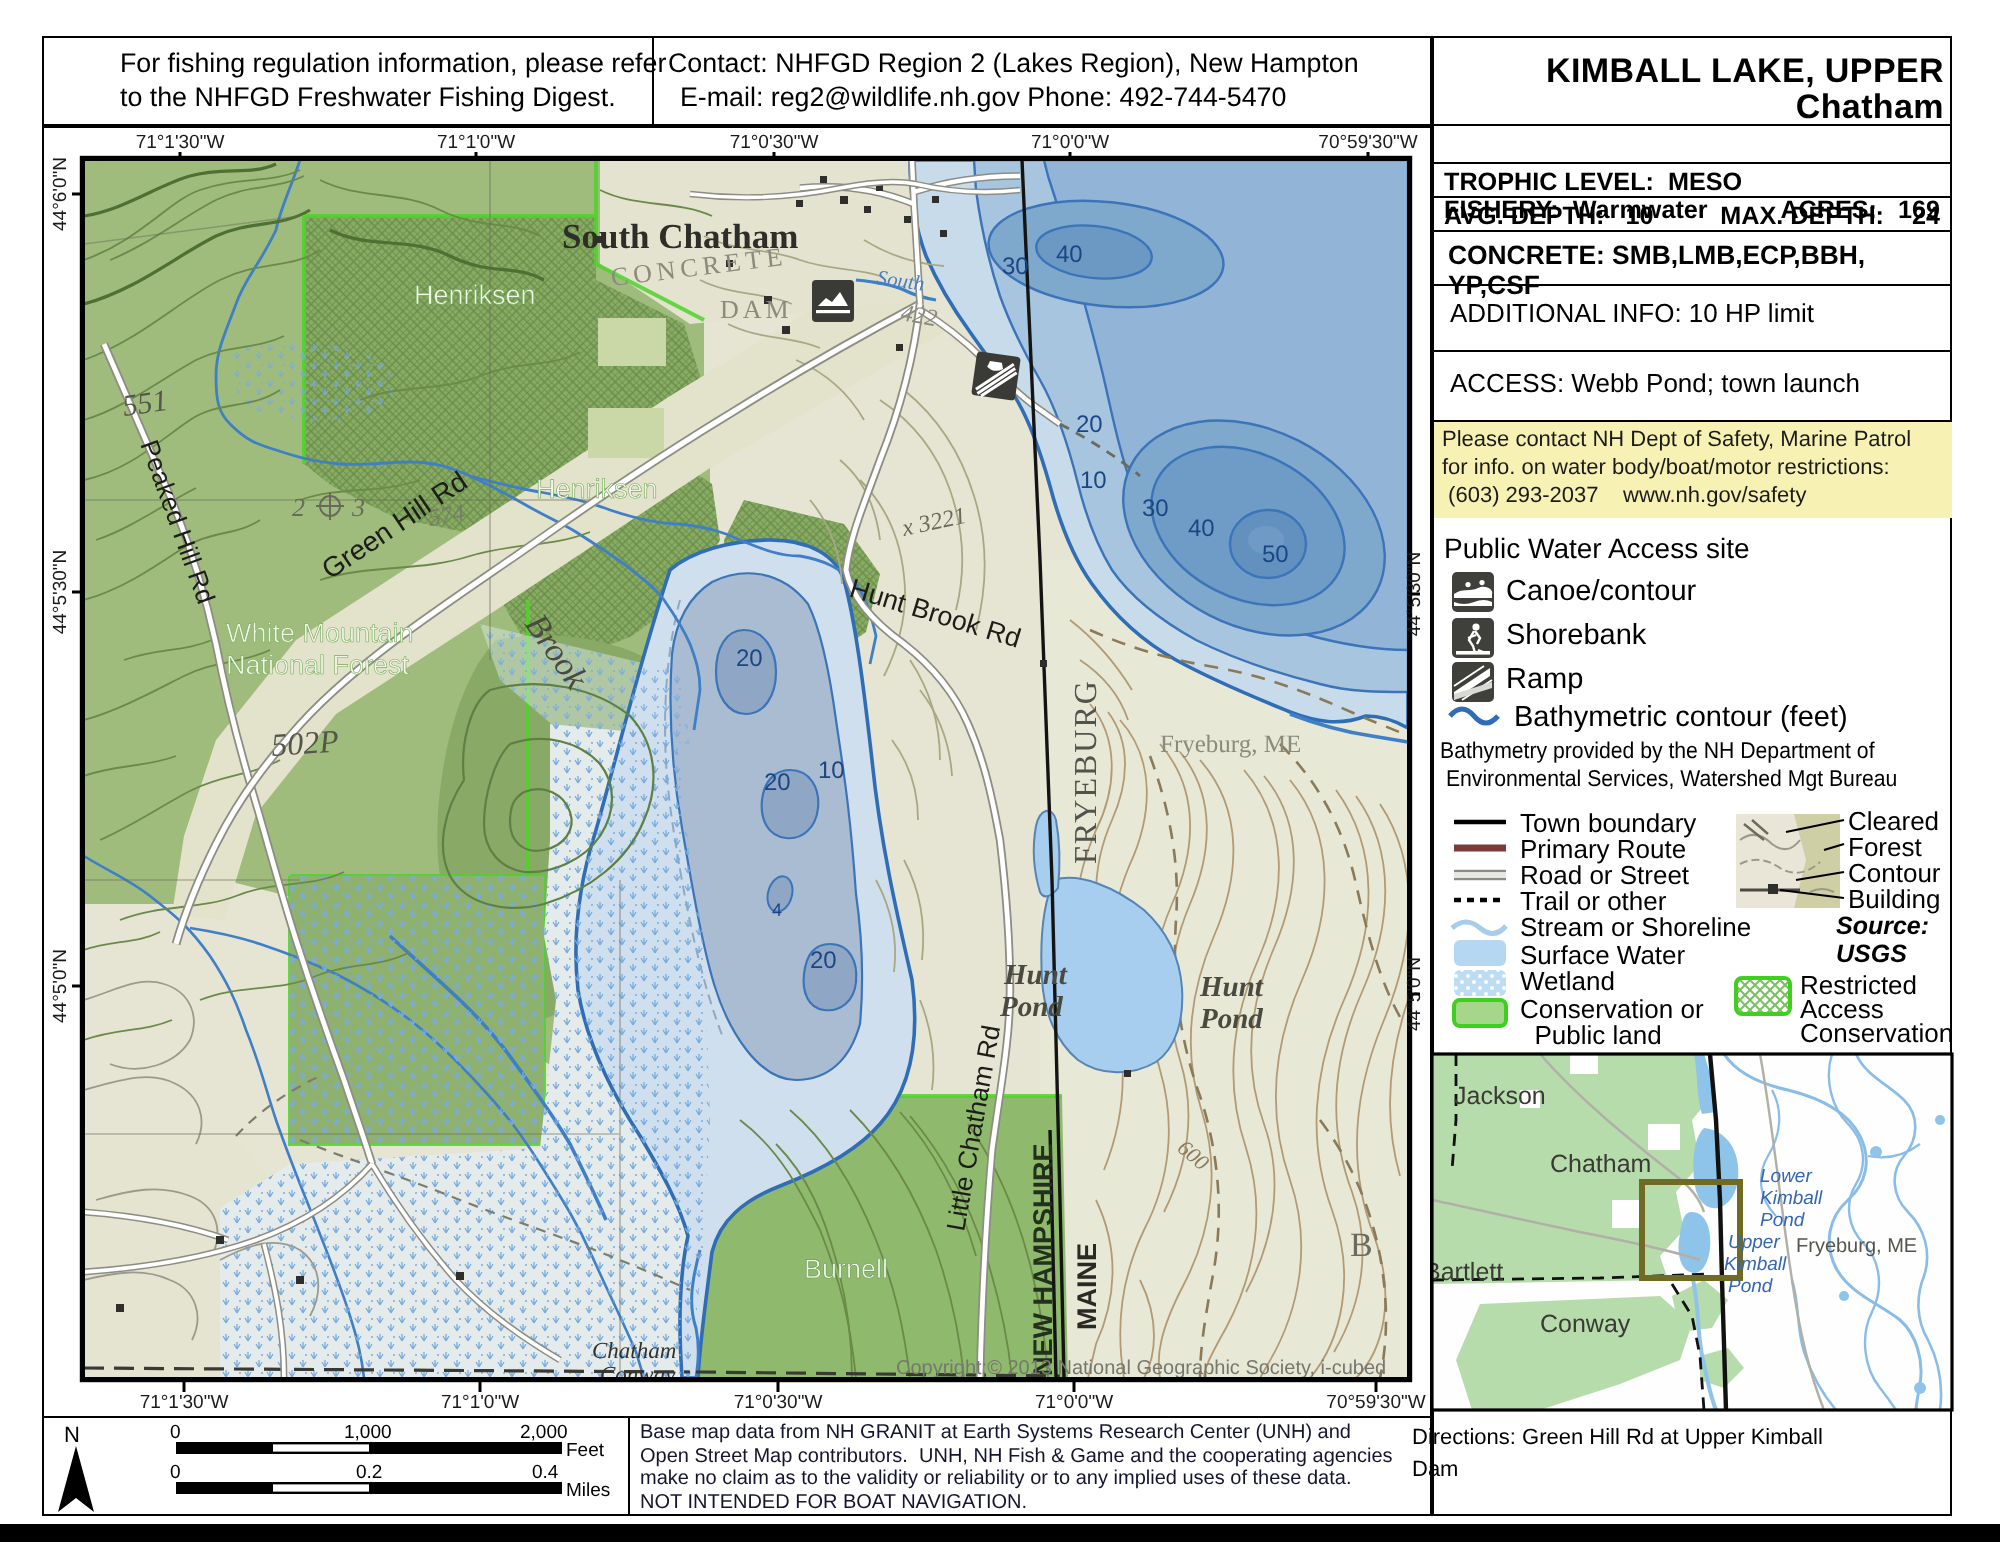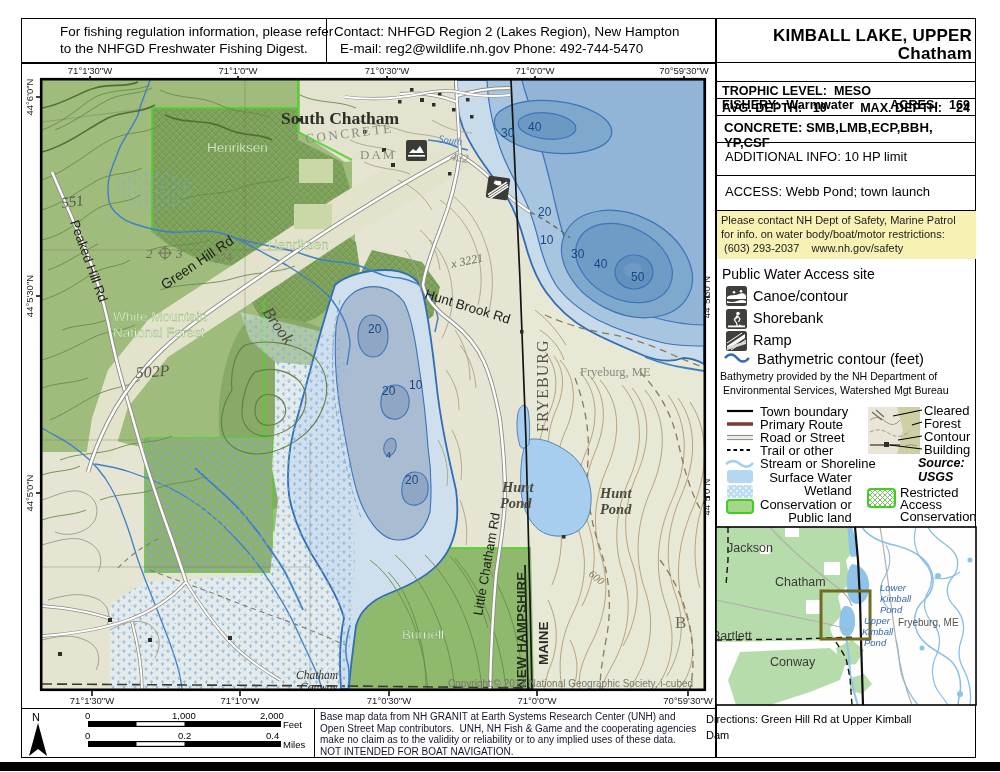--- a/index.html
+++ b/index.html
@@ -668,21 +668,21 @@
 
 <div class="abs" style="left:753px;top:310px;font-size:14.5px;">Shorebank</div>
 
 <div class="abs" style="left:753px;top:332px;font-size:14.5px;">Ramp</div>
 
 <div class="abs" style="left:757px;top:351px;font-size:14.5px;">Bathymetric contour (feet)</div>
 
 <div class="abs" style="left:720px;top:370px;width:260px;font-size:11.4px;line-height:13.5px;transform:scaleX(.93);transform-origin:0 0;">Bathymetry provided by the NH Department of<br>&nbsp;Environmental Services, Watershed Mgt Bureau</div>
 
 <div class="abs" style="left:760px;top:405px;font-size:13px;line-height:13.1px;">Town boundary<br>Primary Route<br>Road or Street<br>Trail or other<br>Stream or Shoreline<br></div>
-<div class="abs" style="left:760px;top:471px;font-size:13px;line-height:13.4px;text-align:right;">Surface Water<br>Wetland<br>Conservation or<br>&nbsp;&nbsp;Public land</div>
+<div class="abs" style="left:760px;top:471px;font-size:13px;line-height:13.4px;">Surface Water<br>Wetland<br>Conservation or<br>&nbsp;&nbsp;Public land</div>
 
 <div class="abs" style="left:924px;top:405px;font-size:13px;line-height:12.9px;">Cleared<br>Forest<br>Contour<br>Building</div>
 
 <div class="abs" style="left:878px;top:456px;font-size:12.5px;font-style:italic;font-weight:bold;margin-left:40px;">Source:&nbsp; USGS</div>
 
 <div class="abs" style="left:900px;top:487px;font-size:13px;line-height:11.8px;">Restricted<br>Access<br>Conservation</div>
 
 <div class="abs" style="left:696px;top:711px;width:246px;font-size:11px;line-height:16px;margin-left:10px;">Directions: Green Hill Rd at Upper Kimball<br>Dam</div>
 
 <div class="abs" style="left:320px;top:711px;width:394px;font-size:10px;line-height:11.6px;color:#14142e;">Base map data from NH GRANIT at Earth Systems Research Center (UNH) and<br>Open Street Map contributors.&nbsp; UNH, NH Fish &amp; Game and the cooperating agencies<br>make no claim as to the validity or reliability or to any implied uses of these data.<br>NOT INTENDED FOR BOAT NAVIGATION.</div>

